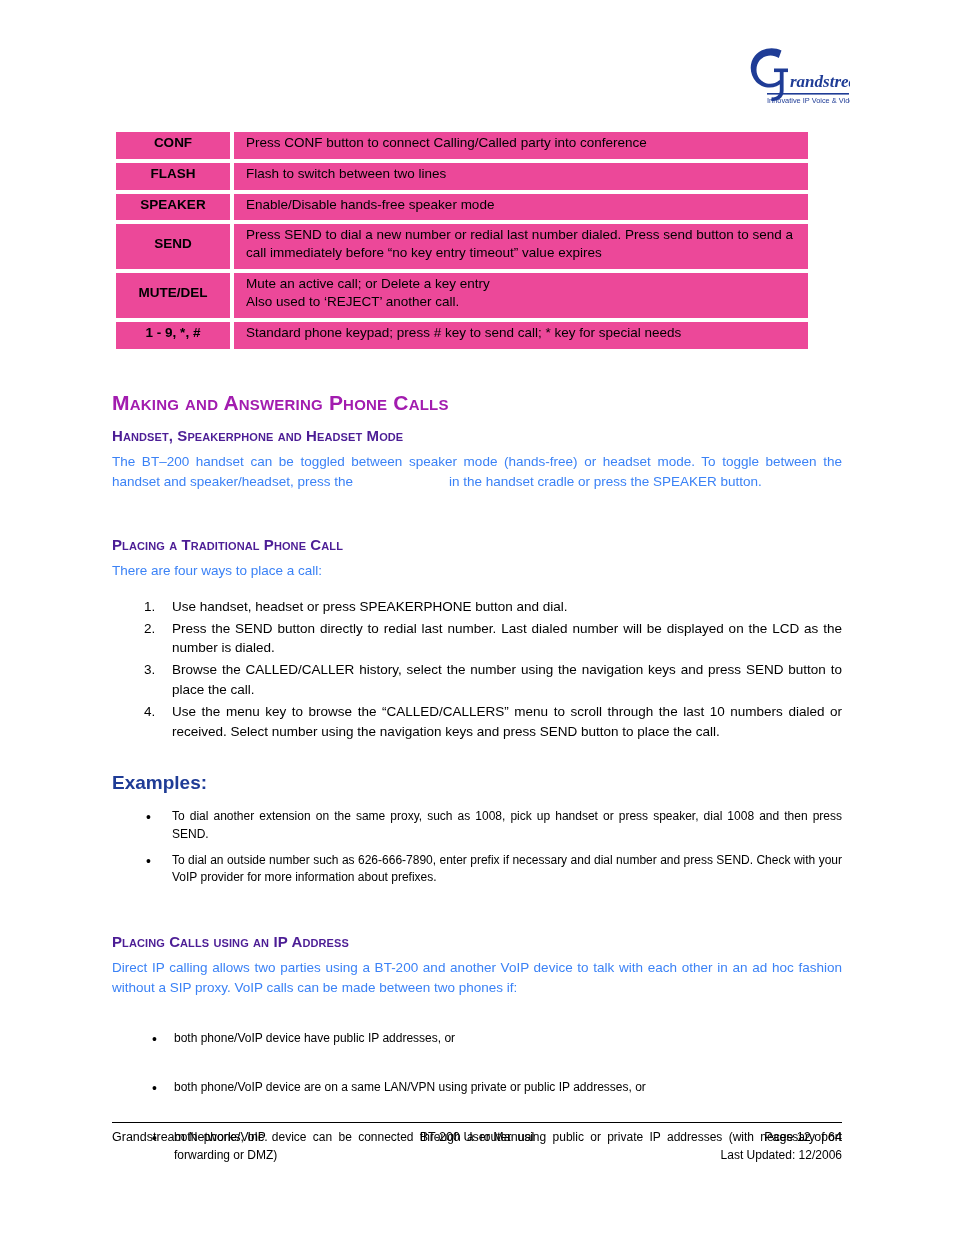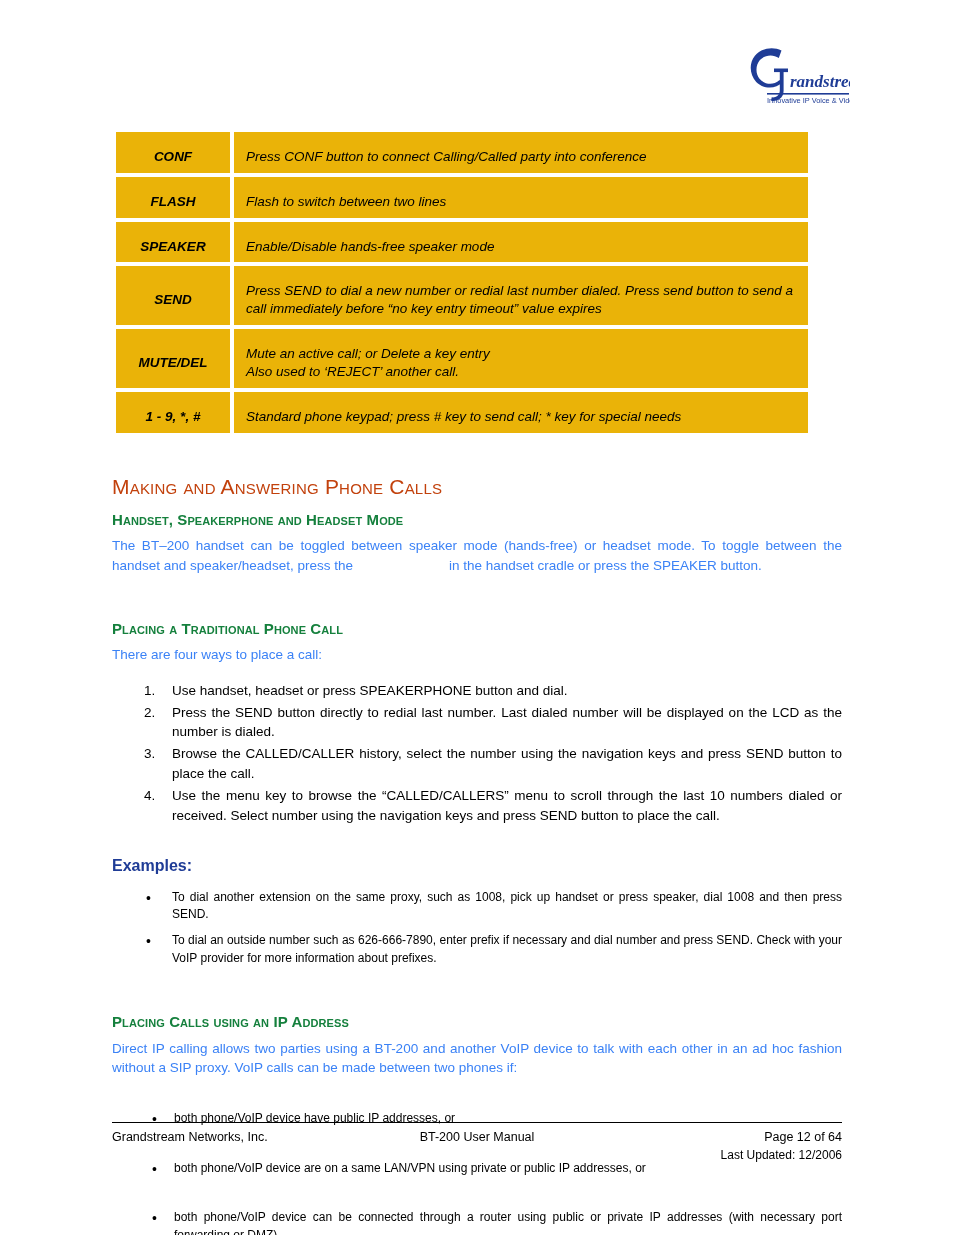--- a/index.html
+++ b/index.html
@@ -52,65 +52,64 @@
 
   
   .keytable {
     width: 700px;
     border-collapse: separate;
     border-spacing: 4px 4px;
     margin: 0 0 0 0;
     table-layout: fixed;
   }
   .keytable td {
-    background: #eab308;
+    background: #ec4899;
     vertical-align: middle;
-    padding: 16px 8px 7px 8px;
+    padding: 2px 8px 7px 8px;
     font-size: 13.5px;
     line-height: 1.32;
-    font-style: italic;
   }
   .keytable td.key {
     width: 106px;
     text-align: center;
     font-weight: bold;
     font-size: 13.5px;
     padding-left: 4px;
     padding-right: 4px;
   }
   .keytable td.desc {
     padding-left: 12px;
     text-align: left;
   }
   .keytable td.desc .l2 {
     display: block;
   }
 
   
   h1.sec-title {
     font-size: 21px;
-    font-weight: normal;
-    color: #c2410c;
+    font-weight: bold;
+    color: #a21caf;
     font-variant: small-caps;
     text-transform: none;
     margin: 38px 0 2px 0;
     letter-spacing: 0.2px;
     line-height: 1.15;
   }
   h2.sub-title {
     font-size: 15px;
     font-weight: bold;
-    color: #15803d;
+    color: #4c1d95;
     font-variant: small-caps;
     margin: 12px 0 8px 0;
     letter-spacing: 0.1px;
     line-height: 1.15;
   }
   h3.examples-title {
-    font-size: 16px;
+    font-size: 19px;
     font-weight: bold;
     color: #1f3c96;
     margin: 30px 0 14px 0;
     line-height: 1.2;
   }
 
   
   p.body {
     font-size: 13.5px;
     line-height: 1.47;

